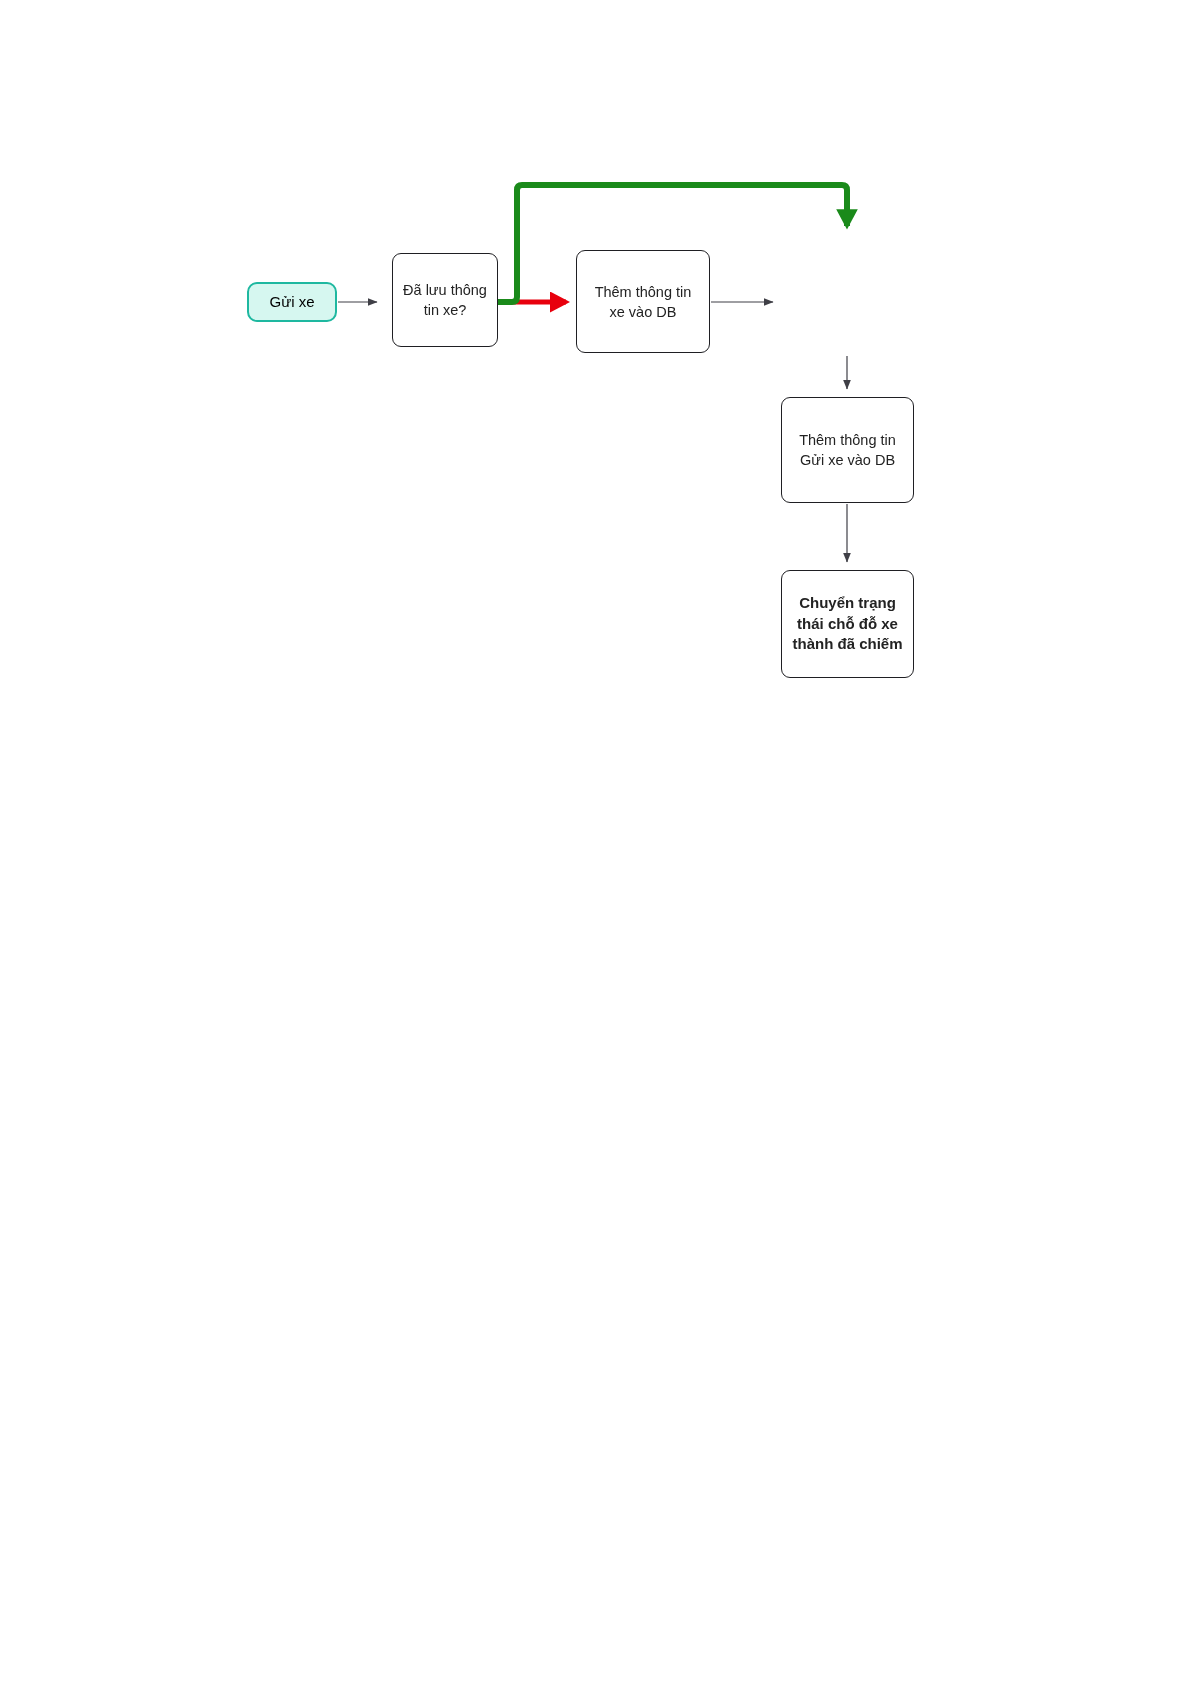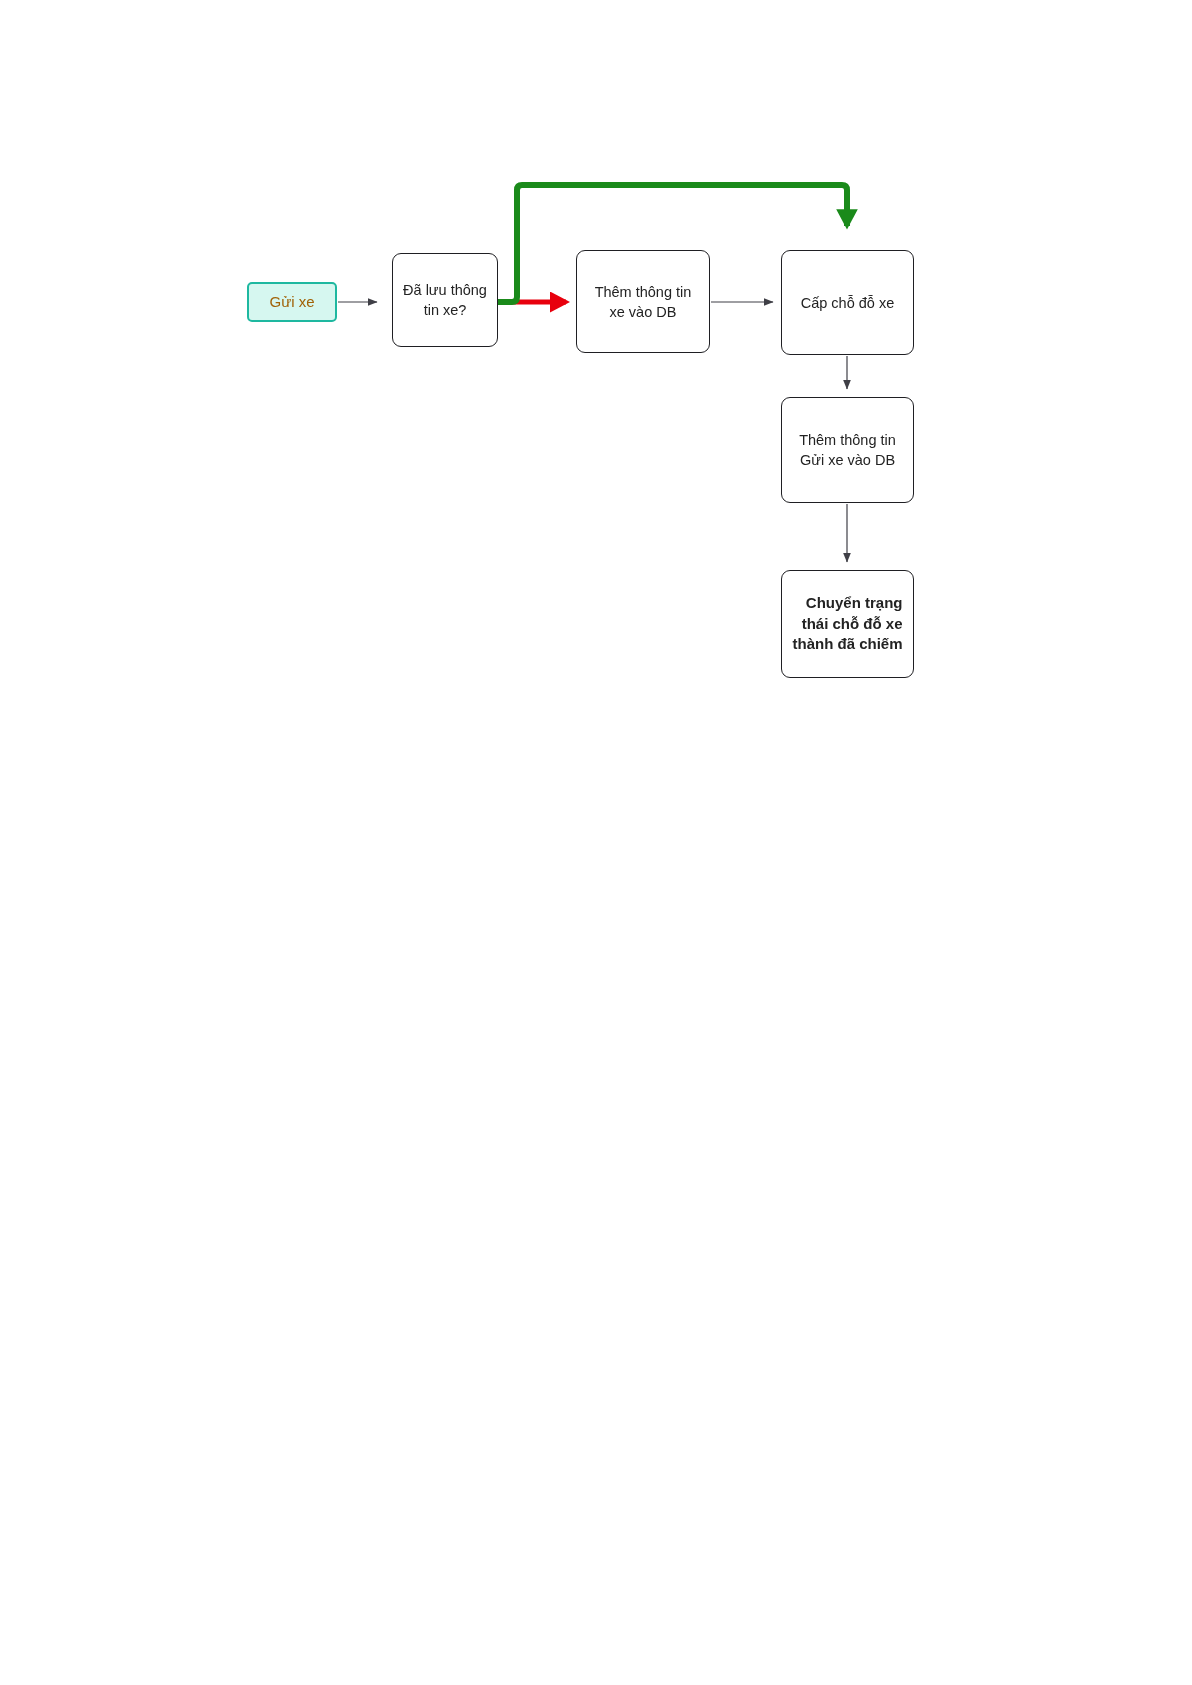--- a/index.html
+++ b/index.html
@@ -36,23 +36,23 @@
     align-items: center;
     justify-content: center;
     text-align: center;
     color: #232323;
     line-height: 1.38;
     white-space: pre-line;
   }
   .node.start {
     background: #d6f7f0;
     border: 2px solid #1eb8a0;
-    border-radius: 5px;
+    border-radius: 10px;
     font-size: 15px;
-    color: #a16207;
+    color: #000000;
   }
   .node.process {
     background: #ffffff;
     border: 1.6px solid #1f1f23;
     border-radius: 9px;
     font-size: 14.5px;
   }
   .node.process.bold {
     font-weight: bold;
     font-size: 15px;
@@ -103,22 +103,21 @@
   </svg>
 
   <div class="node start" style="left:247px; top:282px; width:90px; height:40px;">Gửi xe</div>
 
   <div class="node process" style="left:392px; top:253px; width:106px; height:94px;">Đã lưu thông
 tin xe?</div>
 
   <div class="node process" style="left:576px; top:250px; width:134px; height:103px;">Thêm thông tin
 xe vào DB</div>
 
-  <div class="node process" style="left:781px; top:250px; width:133px; height:105px;">Cấp chỗ đỗ xe</div>
 
   <div class="node process" style="left:781px; top:397px; width:133px; height:106px;">Thêm thông tin
 Gửi xe vào DB</div>
 
-  <div class="node process bold" style="left:781px; top:570px; width:133px; height:108px;text-align:right;">Chuyển trạng
+  <div class="node process bold" style="left:781px; top:570px; width:133px; height:108px;">Chuyển trạng
 thái chỗ đỗ xe
 thành đã chiếm</div>
 
 </div>
 
 </body></html>

